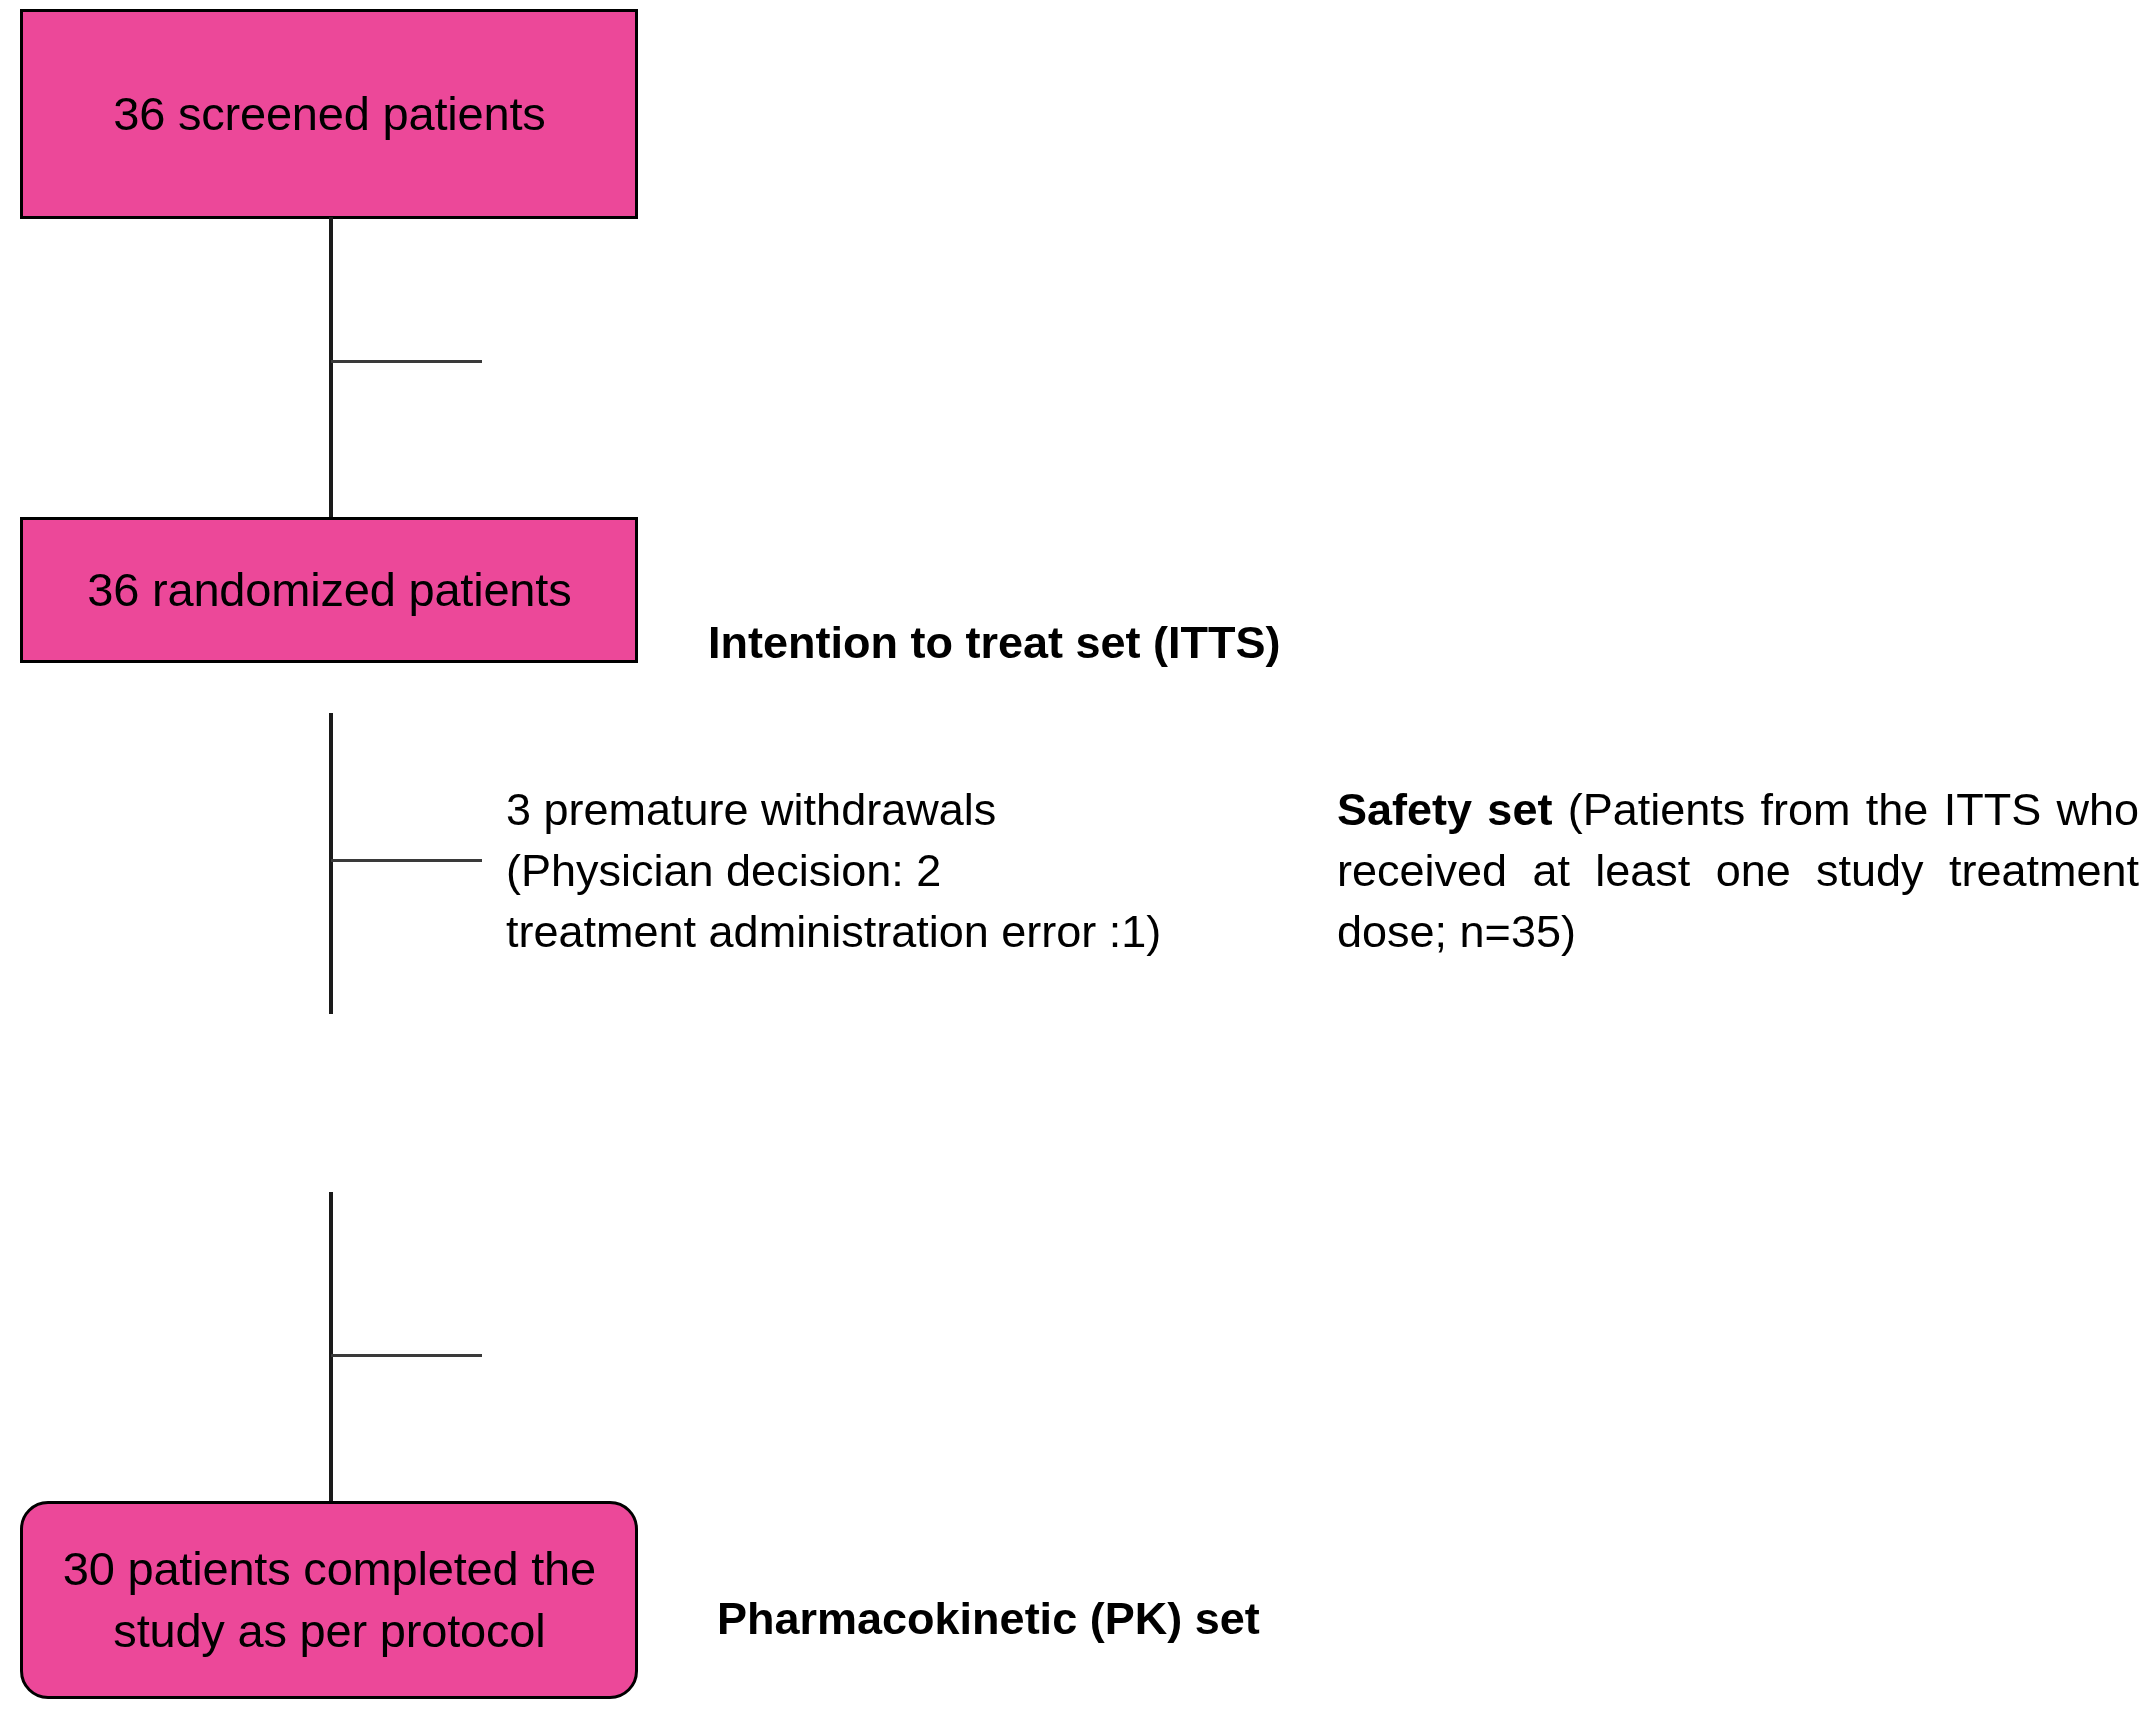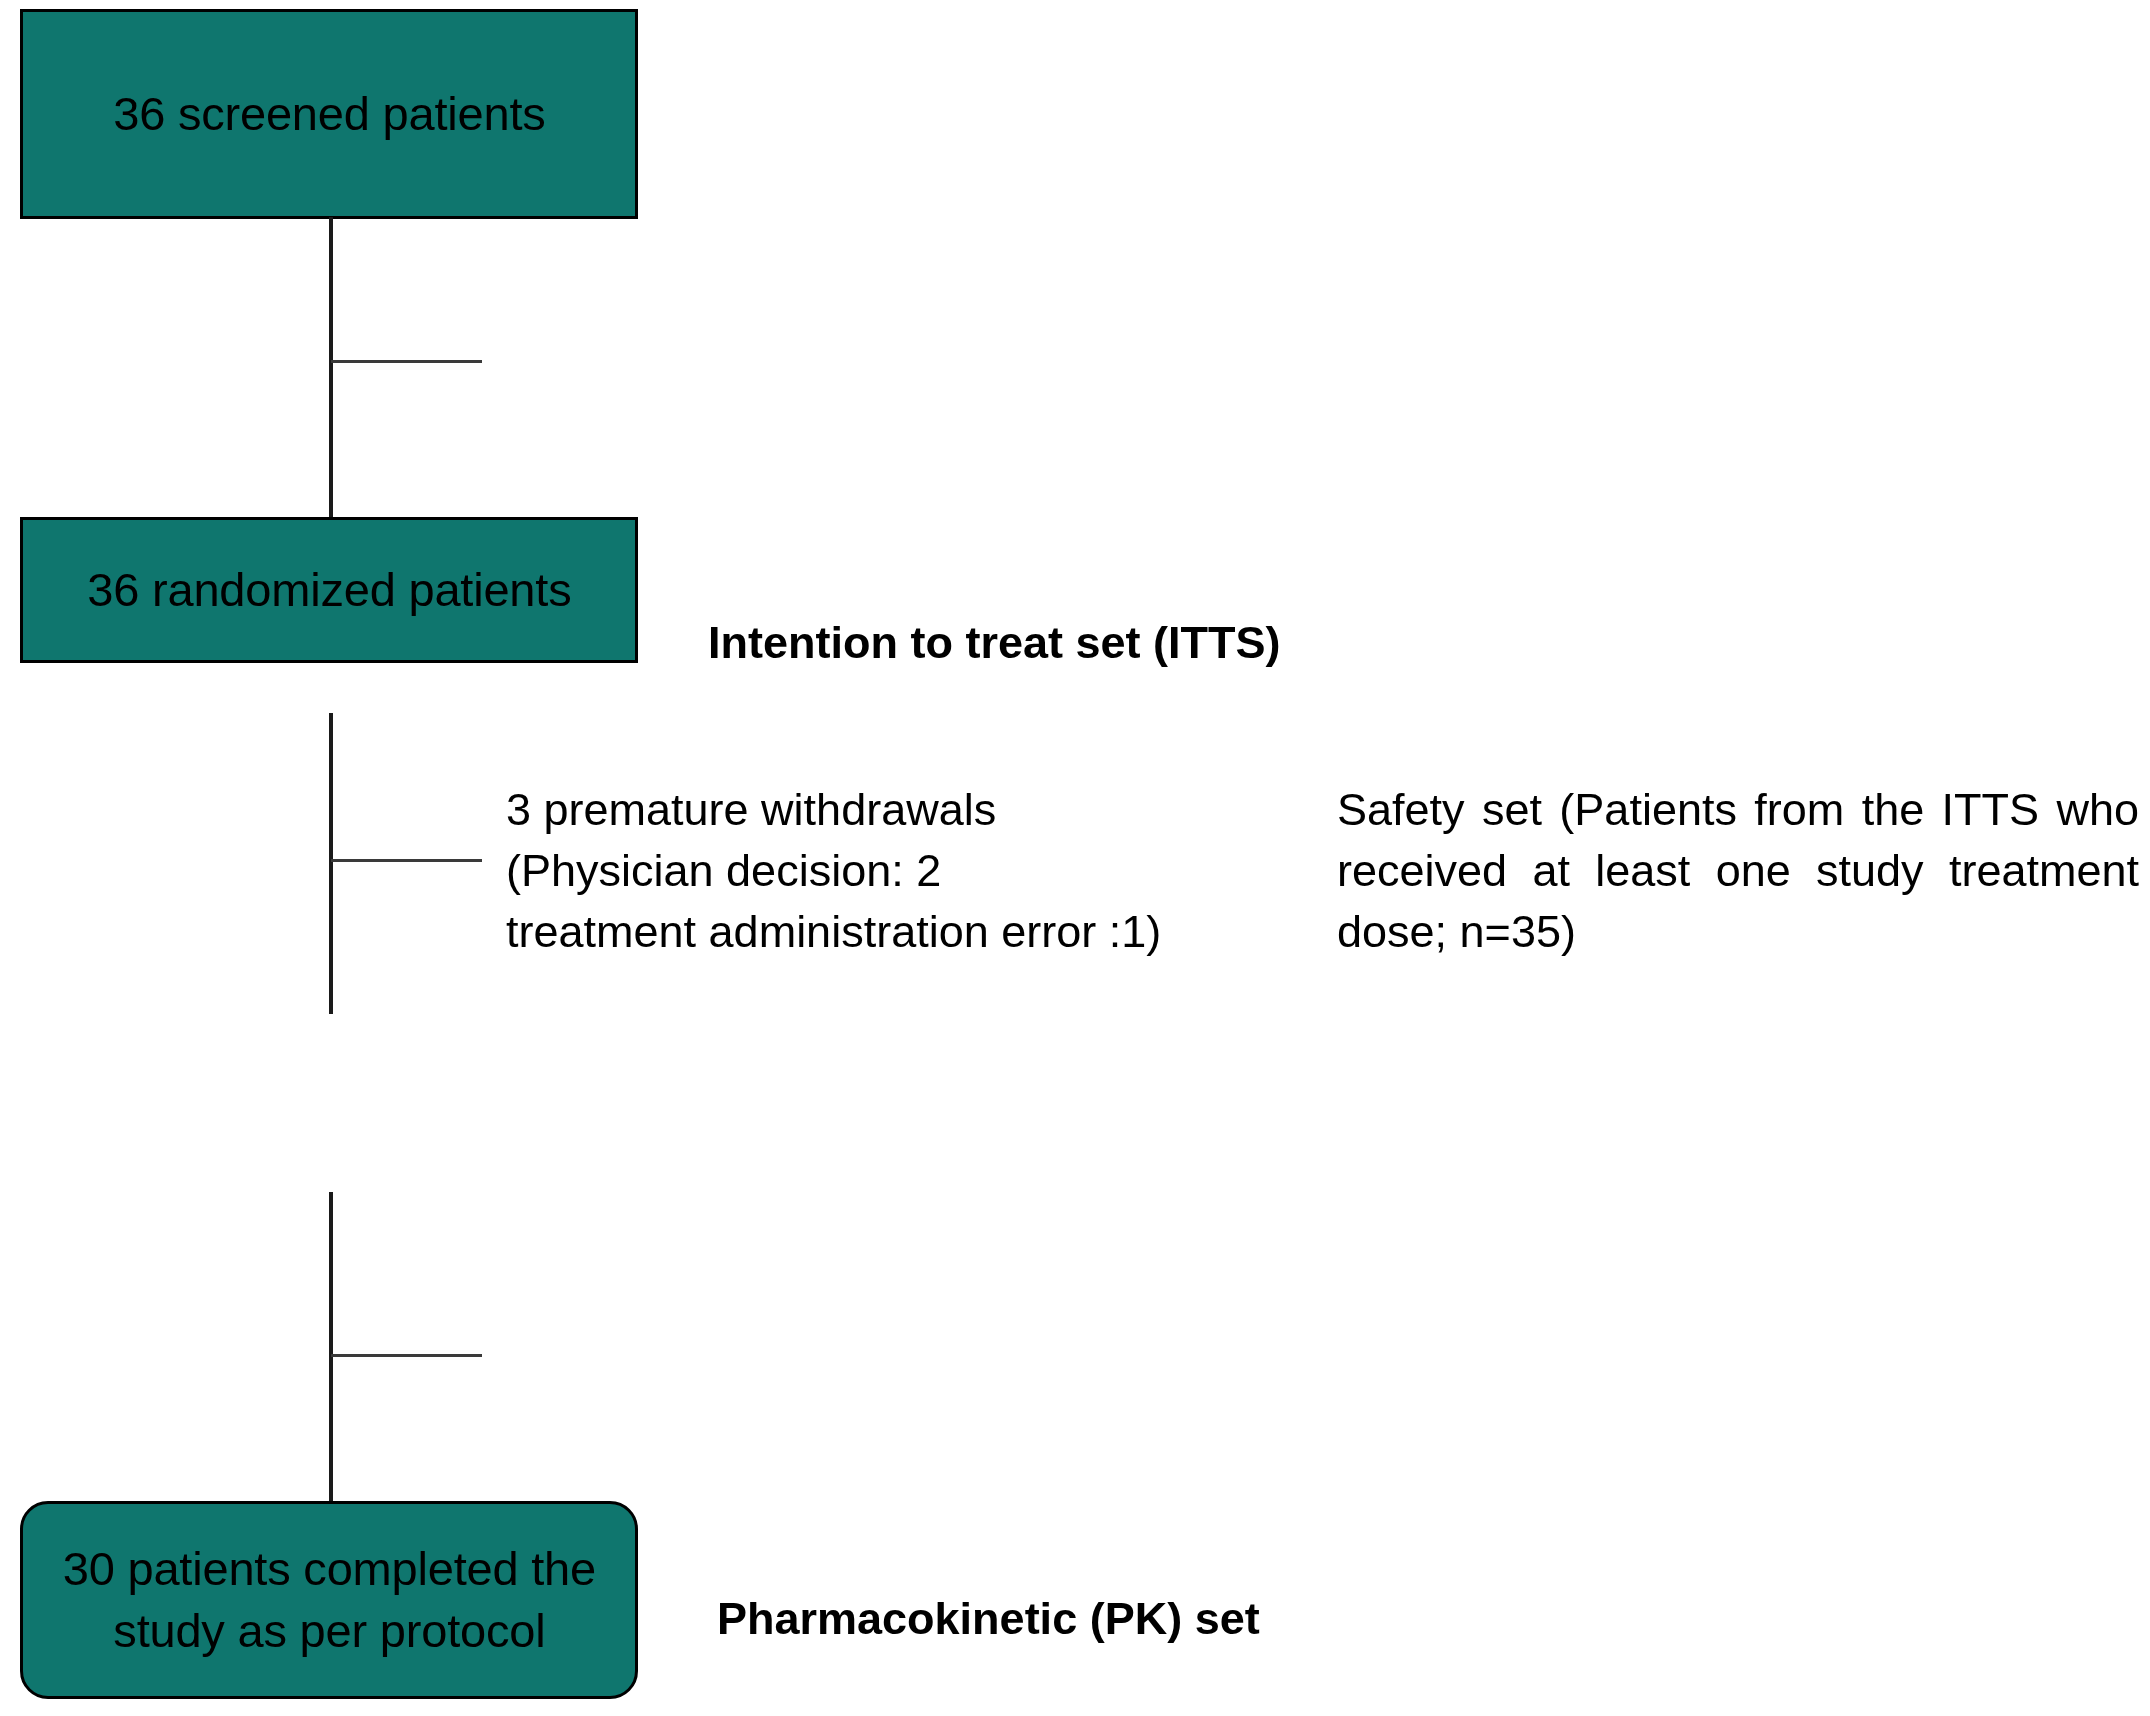--- a/index.html
+++ b/index.html
@@ -19,21 +19,21 @@
     height: 1716px;
     background: #ffffff;
     overflow: hidden;
   }
 
   
   .node-box {
     position: absolute;
     box-sizing: border-box;
     border: 3.8px solid #000000;
-    background: #0f766e;
+    background: #ec4899;
     display: flex;
     align-items: center;
     justify-content: center;
     text-align: center;
     padding: 0 26px;
   }
   .node-box .node-text {
     font-size: 47px;
     line-height: 1.32;
     letter-spacing: -0.2px;
@@ -85,21 +85,21 @@
   #block-safety {
     position: absolute;
     left: 1337px;
     top: 779px;
     width: 802px;
     font-size: 45px;
     line-height: 1.36;
     text-align: justify;
     text-align-last: left;
   }
-  #block-safety .safety-title { font-weight: normal; }
+  #block-safety .safety-title { font-weight: bold; }
 </style>
 </head>
 <body>
 
 <div id="flowchart">
 
   <div class="node-box" id="box-screened">
     <span class="node-text">36 screened patients</span>
   </div>
 

